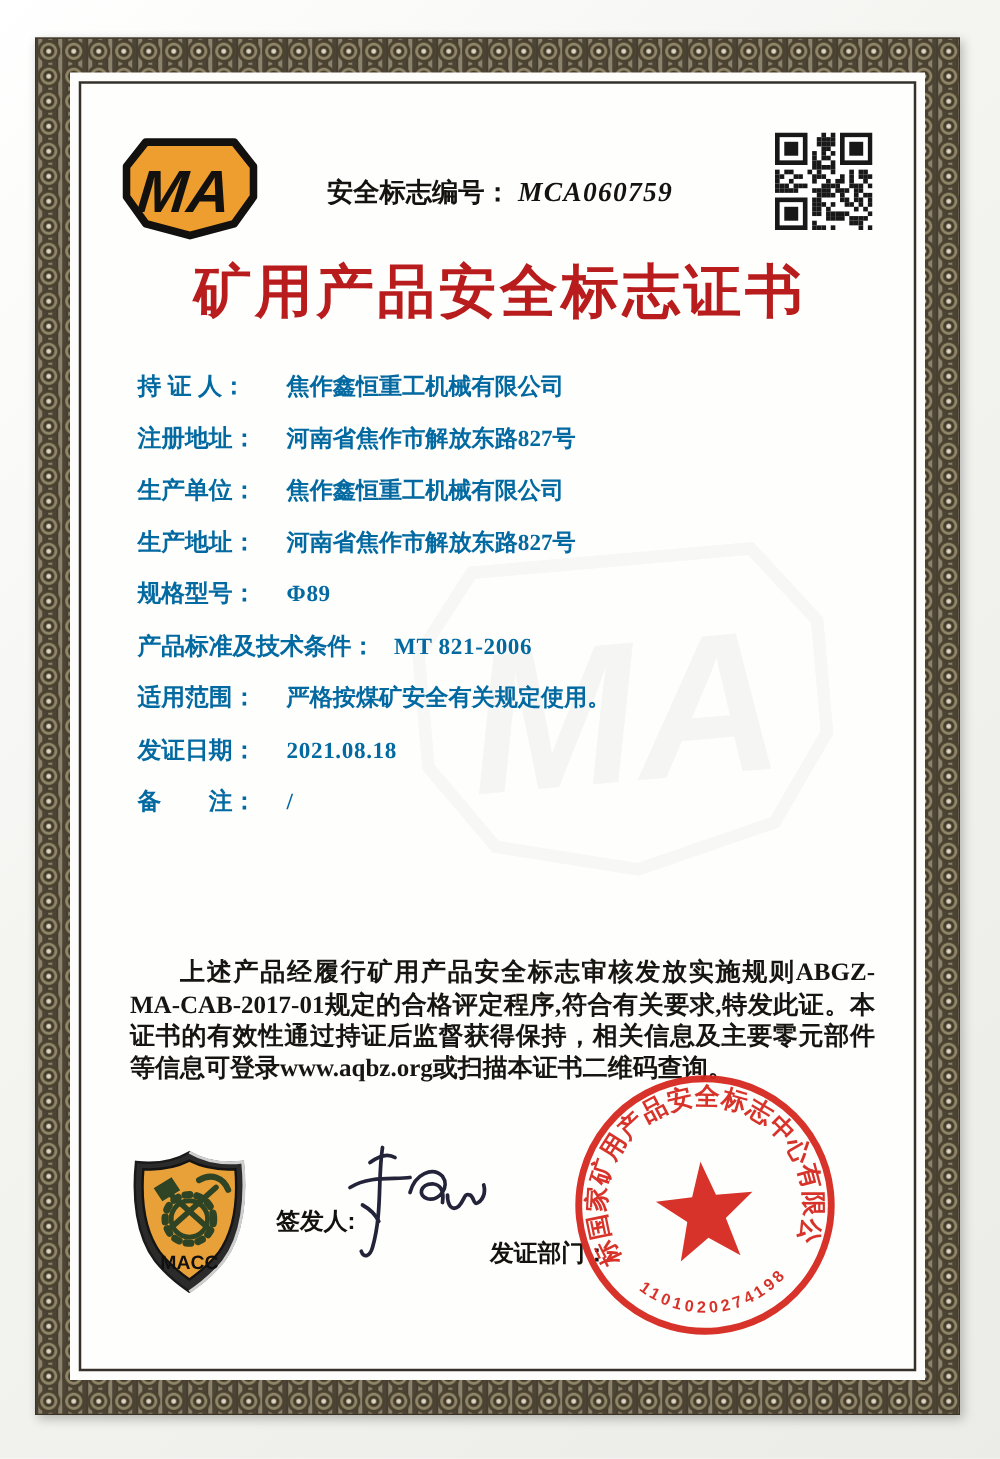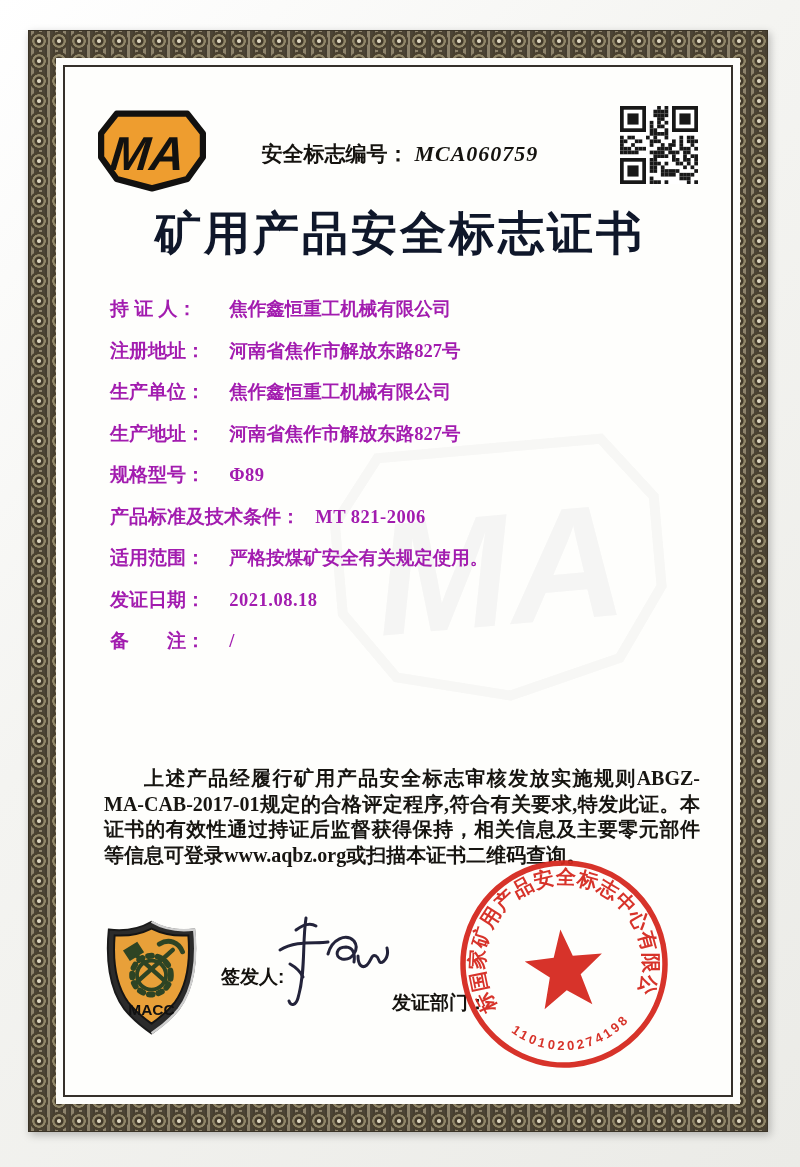--- a/index.html
+++ b/index.html
@@ -28,29 +28,29 @@
   .ma-logo{position:absolute;left:98px;top:110px;width:108px;height:82px;}
   .cert-line{
     position:absolute;left:0;right:0;top:140px;text-align:center;white-space:nowrap;
     font-size:21px;font-weight:bold;color:#15130f;
   }
   .cert-line .num{font-family:"Liberation Serif","DejaVu Serif",serif;font-size:22px;letter-spacing:1px;font-style:italic;}
   .qr{position:absolute;left:620px;top:106px;width:78px;height:78px;}
   .title{
     position:absolute;left:0;right:0;top:203px;text-align:center;
     font-family:Liberation Serif, serif;
-    font-size:46px;font-weight:900;color:#0f172a;letter-spacing:3px;
+    font-size:46px;font-weight:900;color:#b91c1c;letter-spacing:3px;
   }
   
   .watermark{
     position:absolute;left:330px;top:430px;width:340px;height:290px;
     transform:rotate(-5deg);pointer-events:none;opacity:.9;
   }
   
-  .fields{position:absolute;left:110px;top:296px;width:585px;color:#a21caf;}
+  .fields{position:absolute;left:110px;top:296px;width:585px;color:#0369a1;}
   .row{height:41.5px;position:relative;font-size:19px;white-space:nowrap;}
   .lbl{
     display:inline-block;width:114px;font-weight:bold;vertical-align:baseline;
     font-family:"Liberation Sans","DejaVu Sans",sans-serif;
   }
   .lbl.auto{width:auto;margin-right:10px;}
   .val{
     font-family:"Liberation Serif","DejaVu Serif",serif;font-weight:600;font-size:18.5px;
   }
   .val.num{font-weight:bold;letter-spacing:.5px;}

